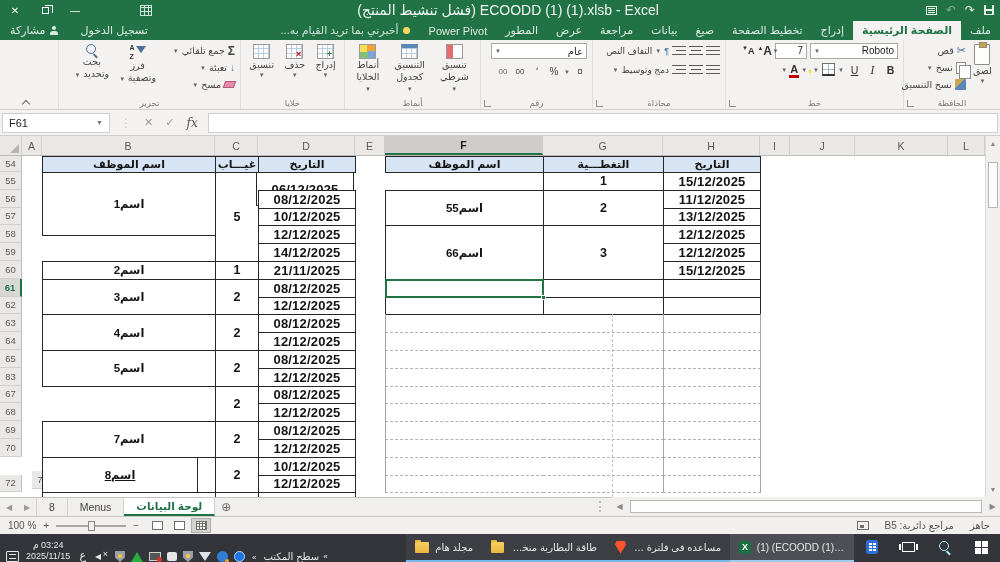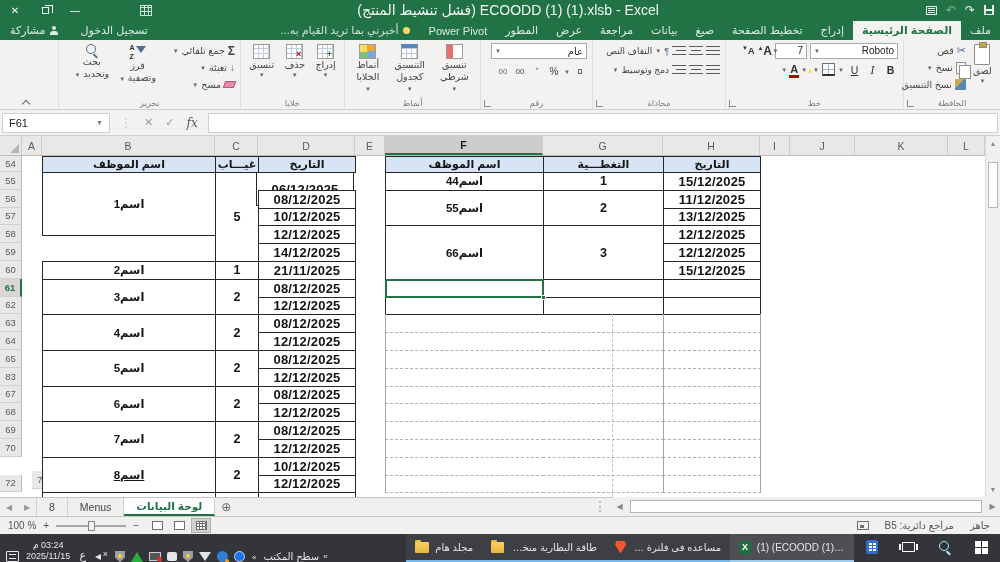--- a/index.html
+++ b/index.html
@@ -529,36 +529,34 @@
       <div class="cell tdate" style="left: 258px; width: 98px; top: 122.8px; height: 18.8px;">08/12/2025</div>
       <div class="cell tdate" style="left: 258px; width: 98px; top: 140.6px; height: 18.8px;">12/12/2025</div>
       <div class="cell tname" style="left: 42px; width: 174px; top: 158.4px; height: 36.6px;">اسم4</div>
       <div class="cell tcount" style="left: 215px; width: 44px; top: 158.4px; height: 36.6px;">2</div>
       <div class="cell tdate" style="left: 258px; width: 98px; top: 158.4px; height: 18.8px;">08/12/2025</div>
       <div class="cell tdate" style="left: 258px; width: 98px; top: 176.2px; height: 18.8px;">12/12/2025</div>
       <div class="cell tname" style="left: 42px; width: 174px; top: 194px; height: 36.6px;">اسم5</div>
       <div class="cell tcount" style="left: 215px; width: 44px; top: 194px; height: 36.6px;">2</div>
       <div class="cell tdate" style="left: 258px; width: 98px; top: 194px; height: 18.8px;">08/12/2025</div>
       <div class="cell tdate" style="left: 258px; width: 98px; top: 211.8px; height: 18.8px;">12/12/2025</div>
-      <div class="cell tname" style="left: 42px; width: 174px; top: 229.6px; height: 36.6px;">اسم6</div>
       <div class="cell tcount" style="left: 215px; width: 44px; top: 229.6px; height: 36.6px;">2</div>
       <div class="cell tdate" style="left: 258px; width: 98px; top: 229.6px; height: 18.8px;">08/12/2025</div>
       <div class="cell tdate" style="left: 258px; width: 98px; top: 247.4px; height: 18.8px;">12/12/2025</div>
       <div class="cell tname" style="left: 42px; width: 174px; top: 265.2px; height: 36.6px;">اسم7</div>
       <div class="cell tcount" style="left: 215px; width: 44px; top: 265.2px; height: 36.6px;">2</div>
       <div class="cell tdate" style="left: 258px; width: 98px; top: 265.2px; height: 18.8px;">08/12/2025</div>
       <div class="cell tdate" style="left: 258px; width: 98px; top: 283px; height: 18.8px;">12/12/2025</div>
-      <div class="cell tname" style="left: 42px; width: 174px; top: 300.8px; height: 36.6px; text-decoration: underline;">اسم8</div>
+      <div class="cell tname" style="left: 42px; width: 156px; top: 300.8px; height: 36.6px; text-decoration: underline;">اسم8</div>
       <div class="cell tcount" style="left: 215px; width: 44px; top: 300.8px; height: 36.6px;">2</div>
       <div class="cell tdate" style="left: 258px; width: 98px; top: 300.8px; height: 18.8px;">10/12/2025</div>
       <div class="cell tdate" style="left: 258px; width: 98px; top: 318.6px; height: 18.8px;">12/12/2025</div>
       <div class="cell th" style="left: 385px; width: 159px; top: 0px; height: 17px;">اسم الموظف</div>
       <div class="cell th" style="left: 543px; width: 121px; top: 0px; height: 17px;">التغطـــية</div>
       <div class="cell th" style="left: 663px; width: 98px; top: 0px; height: 17px;">التاريخ</div>
-      <div class="cell tname" style="left: 385px; width: 159px; top: 16px; height: 18.8px;">اسم44</div>
       <div class="cell tcount" style="left: 543px; width: 121px; top: 16px; height: 18.8px;">1</div>
       <div class="cell tdate" style="left: 663px; width: 98px; top: 16px; height: 18.8px;">15/12/2025</div>
       <div class="cell tname" style="left: 385px; width: 159px; top: 33.8px; height: 36.6px;">اسم55</div>
       <div class="cell tcount" style="left: 543px; width: 121px; top: 33.8px; height: 36.6px;">2</div>
       <div class="cell tdate" style="left: 663px; width: 98px; top: 33.8px; height: 18.8px;">11/12/2025</div>
       <div class="cell tdate" style="left: 663px; width: 98px; top: 51.6px; height: 18.8px;">13/12/2025</div>
       <div class="cell tname" style="left: 385px; width: 159px; top: 69.4px; height: 54.4px;">اسم66</div>
       <div class="cell tcount" style="left: 543px; width: 121px; top: 69.4px; height: 54.4px;">3</div>
       <div class="cell tdate" style="left: 663px; width: 98px; top: 69.4px; height: 18.8px;">12/12/2025</div>
       <div class="cell tdate" style="left: 663px; width: 98px; top: 87.2px; height: 18.8px;">12/12/2025</div>

